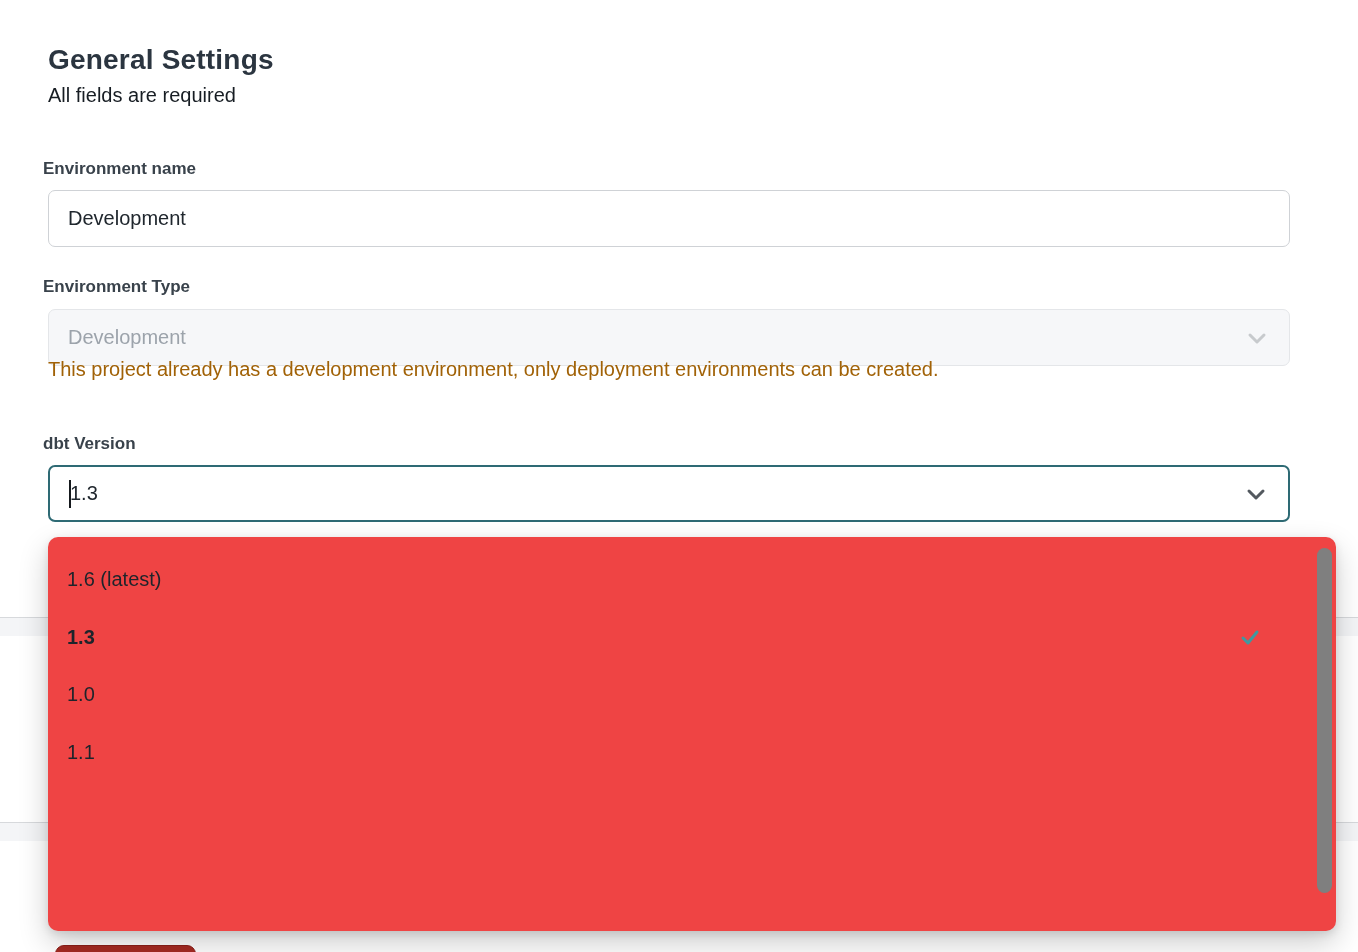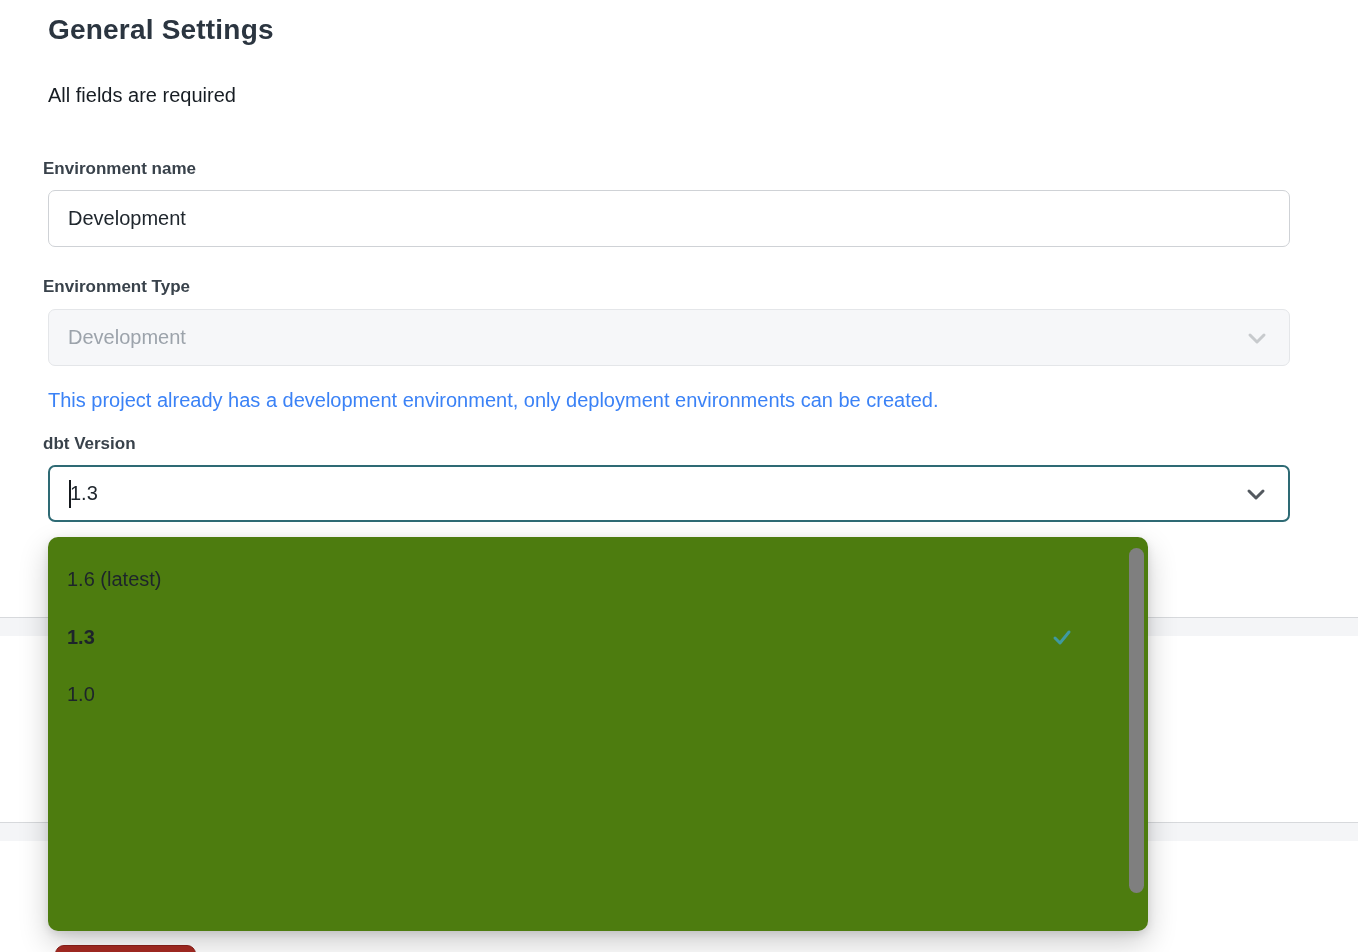--- a/index.html
+++ b/index.html
@@ -17,21 +17,21 @@
     position:absolute; left:0; right:0; height:19px;
     background:#f4f5f7; border-top:1px solid #d7d9dc;
     z-index:1;
   }
   #strip1 { top:617px; }
   #strip2 { top:822px; }
 
   .content { position:absolute; left:0; top:0; width:100%; z-index:2; }
 
   .page-title {
-    position:absolute; left:48px; top:14px;
+    position:absolute; left:48px; top:44px;
     font-size:28px; font-weight:700; color:#2b3540; letter-spacing:0.2px;
   }
   .page-subtitle {
     position:absolute; left:48px; top:84px;
     font-size:20px; color:#171d23;text-align:right;
   }
 
   .field-label {
     position:absolute; left:43px;
     font-size:17px; font-weight:700; color:#39424b;
@@ -50,38 +50,38 @@
 
   .select-box {
     position:absolute; left:48px; width:1242px; height:57px;
     border-radius:7px; display:flex; align-items:center;
     padding:0 19px; font-size:20px;
   }
   #env-type-select {
     top:309px; background:#f6f7f9; border:1px solid #e4e6e9; color:#9ca3ab;
   }
   .help-text {
-    position:absolute; left:48px; top:389px;
-    font-size:20px; color:#3b82f6;
+    position:absolute; left:48px; top:358px;
+    font-size:20px; color:#a16207;
   }
 
   #dbt-version-combobox {
     top:465px; background:#fff; border:2px solid #2e6a74; color:#20272e;
   }
   .caret {
     display:inline-block; width:2px; height:28px; background:#15191d;
     vertical-align:middle; margin-right:-1px;
   }
 
   .chevron { position:absolute; right:20px; top:50%; margin-top:-12px; width:24px; height:24px; }
 
   
   .dropdown-panel {
-    position:absolute; left:48px; top:537px; width:1100px; height:394px;
-    background:#4d7c0f; border-radius:10px; overflow:hidden; z-index:3;
+    position:absolute; left:48px; top:537px; width:1288px; height:394px;
+    background:#ef4444; border-radius:10px; overflow:hidden; z-index:3;
     box-shadow:0 3px 8px rgba(0,0,0,0.10), 0 12px 30px rgba(0,0,0,0.20);
     padding-top:14px;
     text-align:center;
   }
   .dropdown-option {
     position:relative; height:57.5px; display:flex; align-items:center;
     padding:0 40px 0 19px; font-size:20px; color:#1d242b; cursor:pointer;
   }
   .dropdown-option.selected { font-weight:700; }
   .check-icon { position:absolute; right:76px; top:50%; margin-top:-10px; width:20px; height:20px; }
@@ -134,18 +134,21 @@
     </div>
     <div class="dropdown-option selected">
       <span>1.3</span>
       <svg class="check-icon" viewBox="0 0 20 20" fill="none" stroke="#3f99a0" stroke-width="3" stroke-linecap="round" stroke-linejoin="round">
         <polyline points="3,11 8,16 17,5"></polyline>
       </svg>
     </div>
     <div class="dropdown-option">
       <span>1.0</span>
     </div>
+    <div class="dropdown-option">
+      <span>1.1</span>
+    </div>
     <div class="scrollbar-thumb"></div>
   </div>
 
   <button class="danger-button" aria-label="danger action (partially visible)"></button>
 
 </div>
 
 </body></html>

